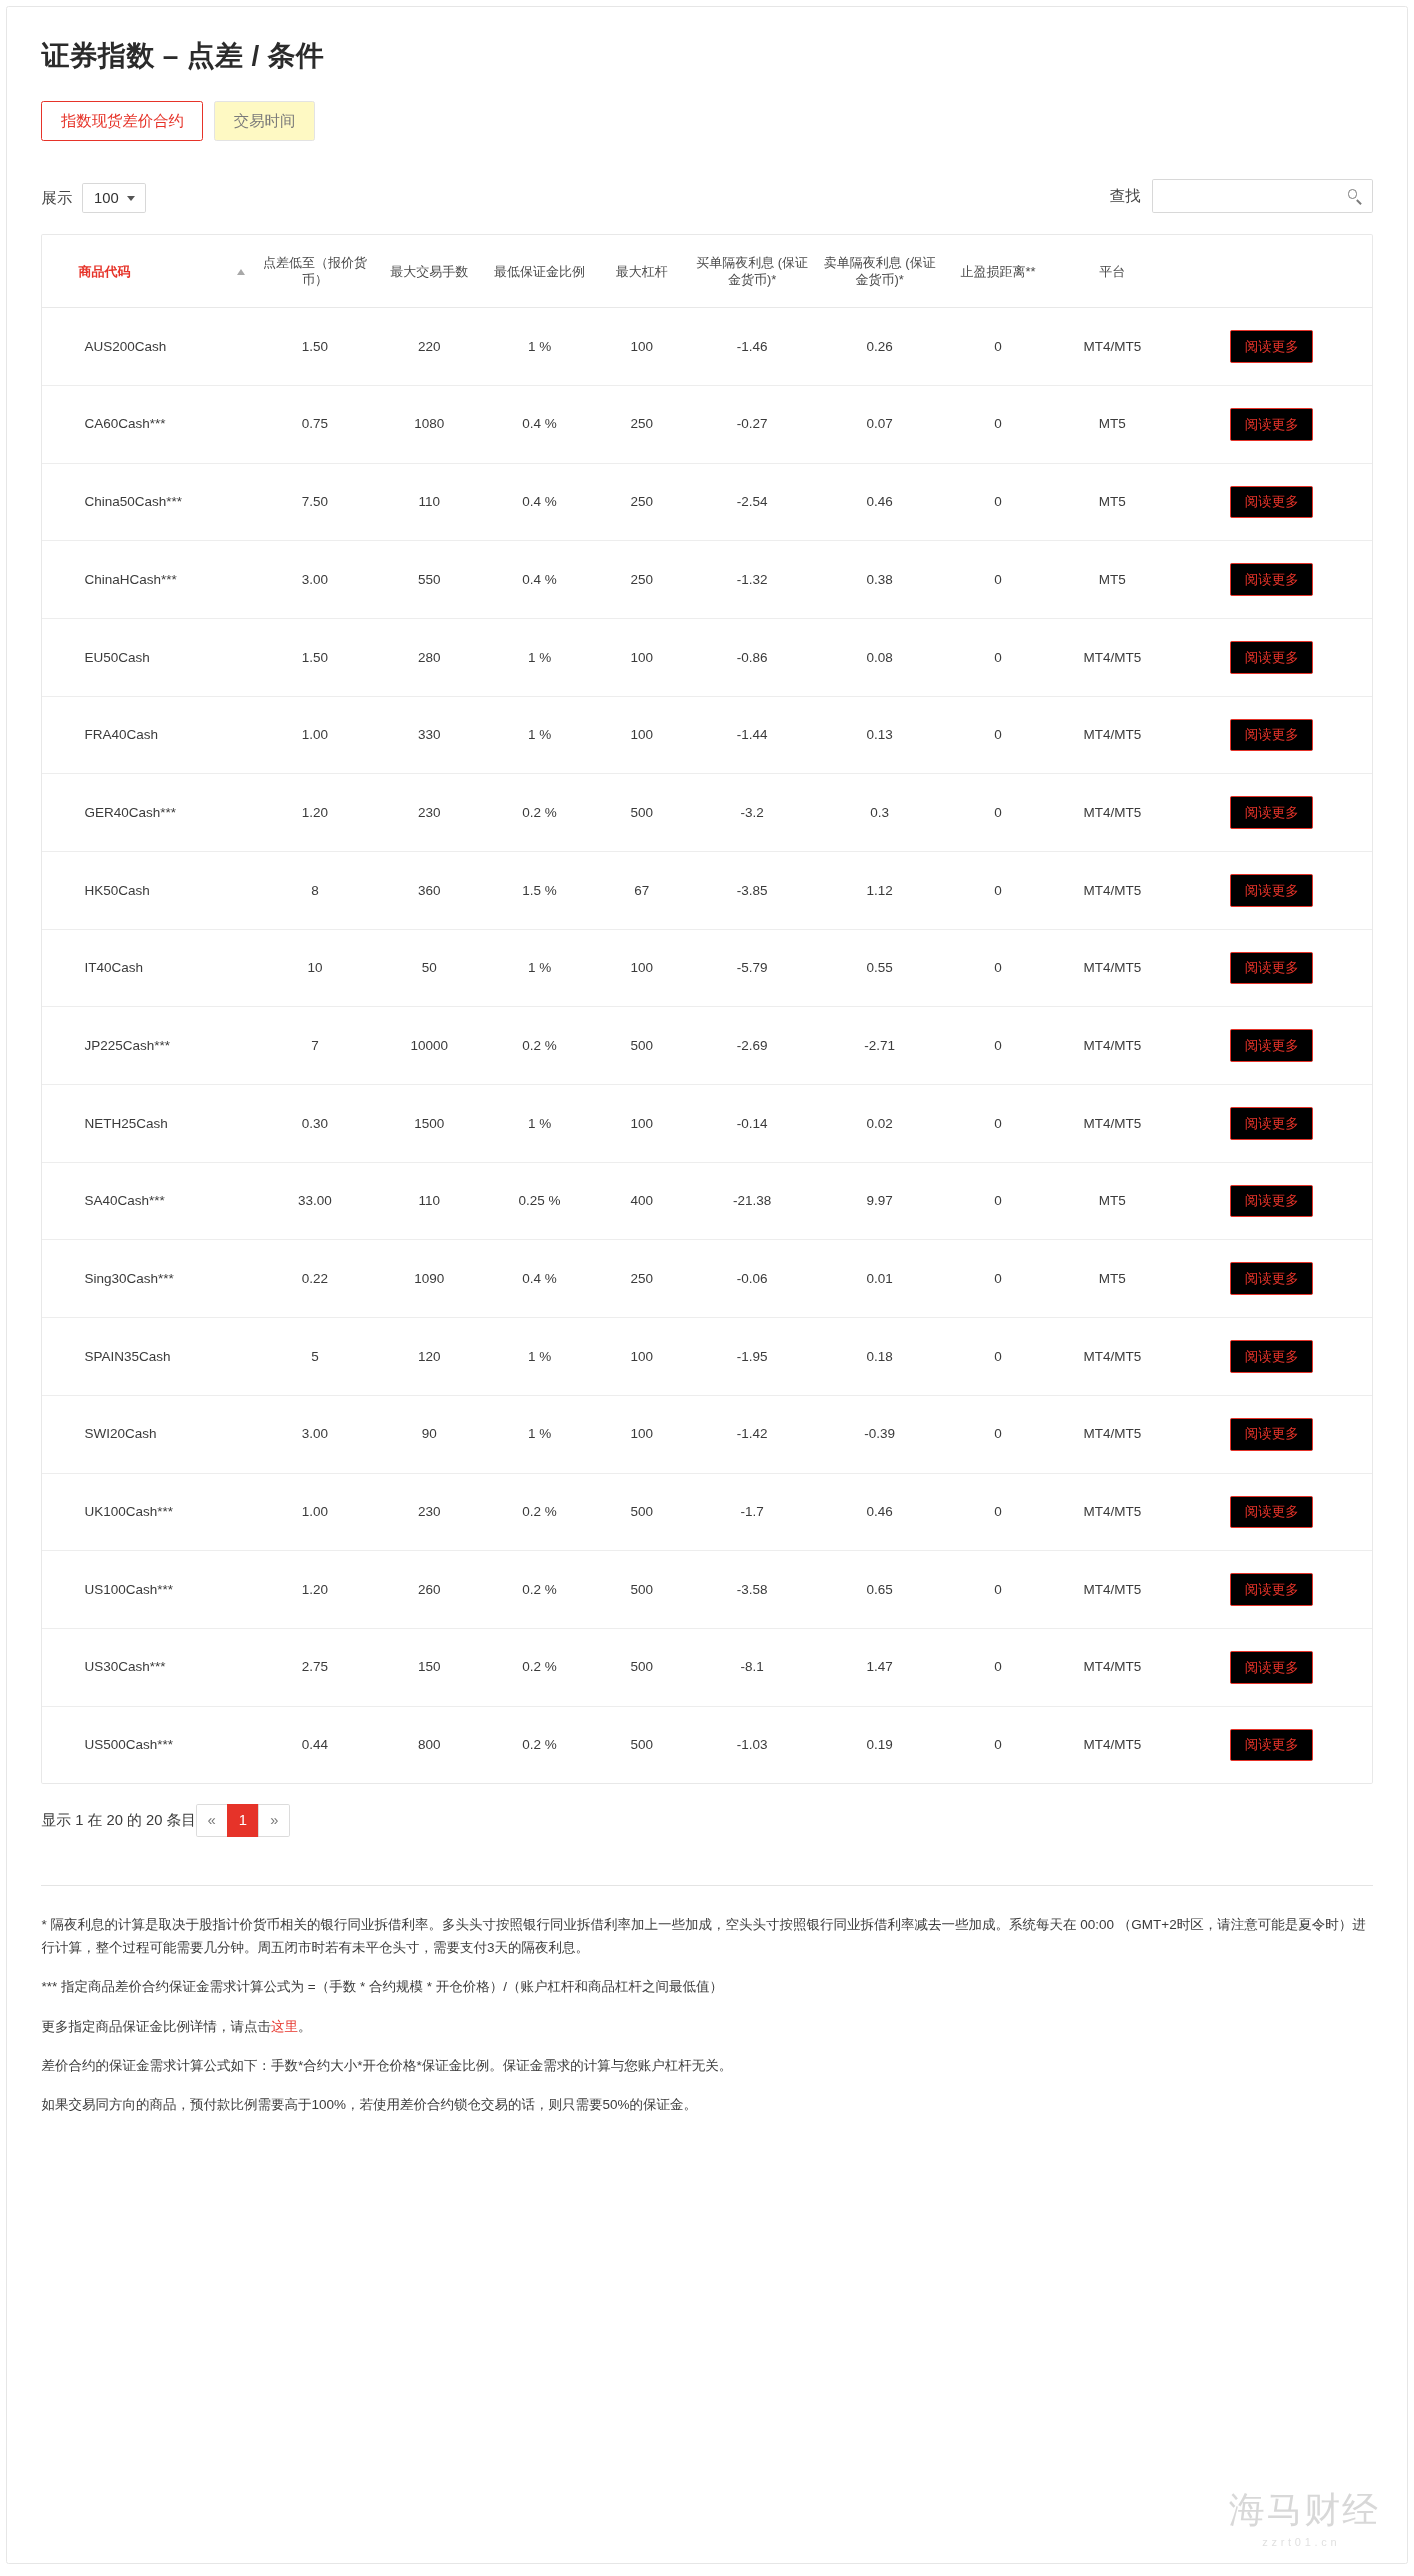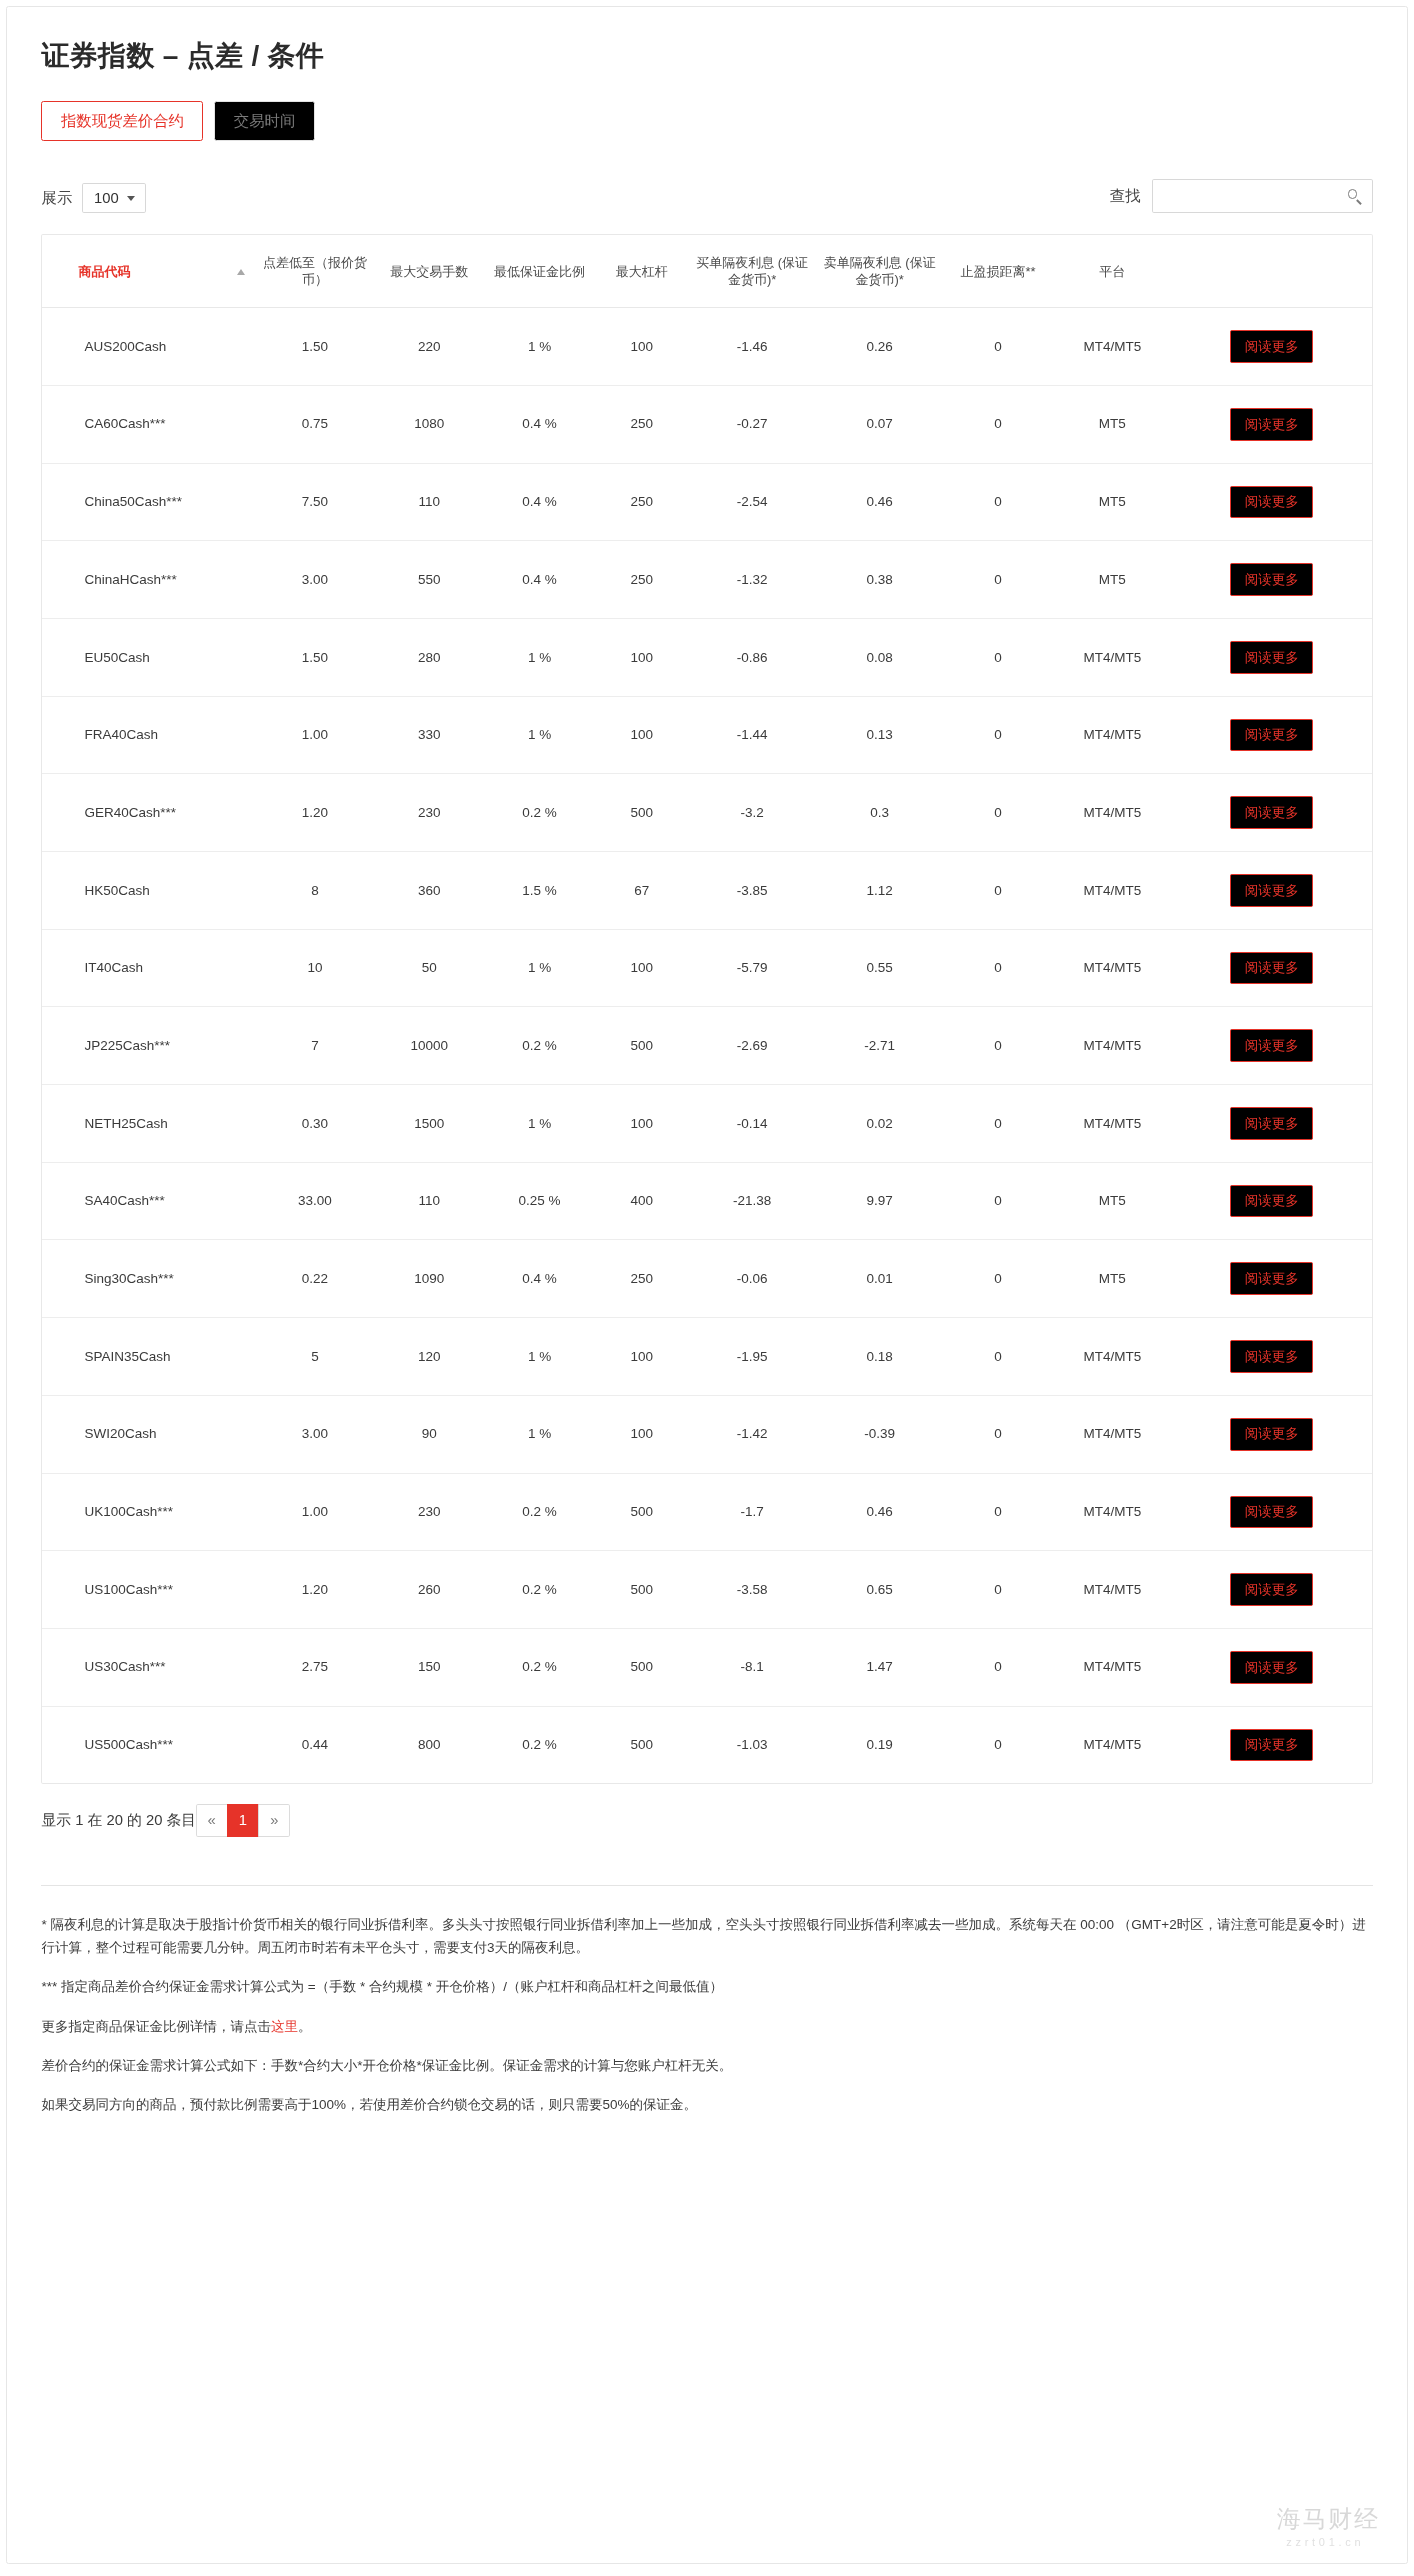--- a/index.html
+++ b/index.html
@@ -44,21 +44,21 @@
     line-height: 1;
   }
   .tab-active {
     color: #e63329;
     border: 0.6px solid #e63329;
     background: #ffffff;
   }
   .tab-inactive {
     color: #7a7a7a;
     border: 0.6px solid #e3e3e3;
-    background: #000000;
+    background: #fef9c3;
     text-align: center;
   }
 
   .table-controls {
     display: flex;
     align-items: flex-end;
     justify-content: space-between;
     margin: 0 4.9px 21px 4.9px;
   }
   .show-group { display: flex; align-items: center; gap: 9.8px; }
@@ -233,21 +233,21 @@
   .notes a { color: #e63329; text-decoration: none; }
 
   .watermark {
     position: absolute;
     right: 27px;
     bottom: 14.8px;
     text-align: center;
     opacity: 0.55;
   }
   .wm-main {
-    font-size: 24px;
+    font-size: 36px;
     color: #b9b9b9;
     font-family: "Liberation Serif", serif;
     letter-spacing: 1.8px;
     margin-left: 6px;
   }
   .wm-sub {
     font-size: 11px;
     color: #c6c6c6;
     letter-spacing: 3.7px;
     margin-top: 1.2px;

